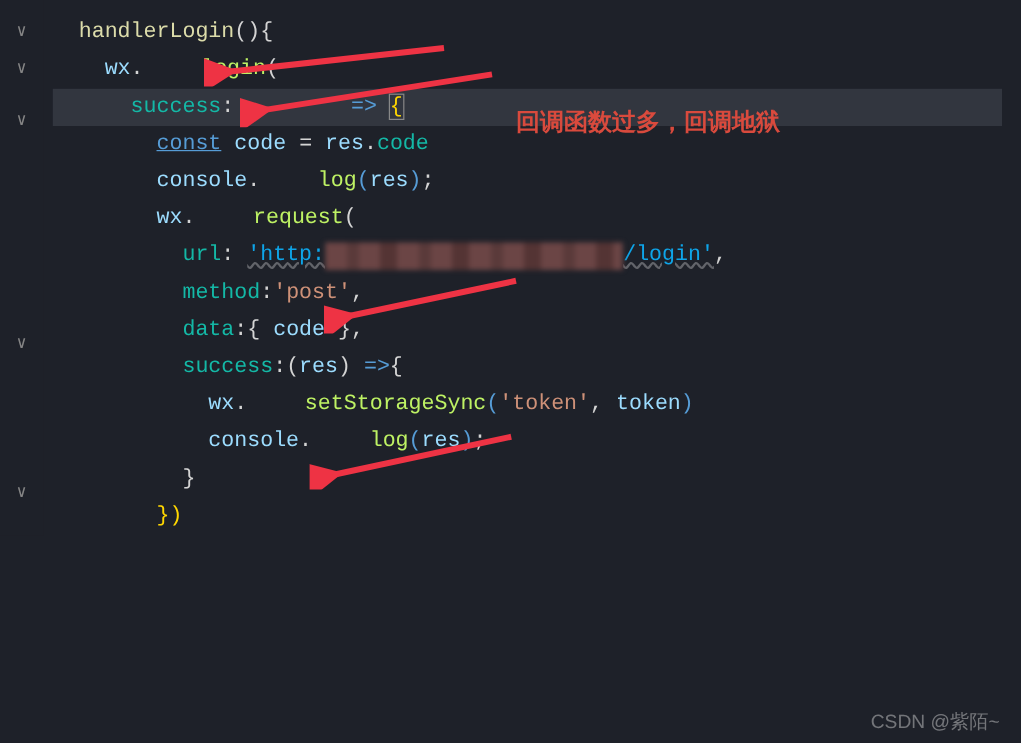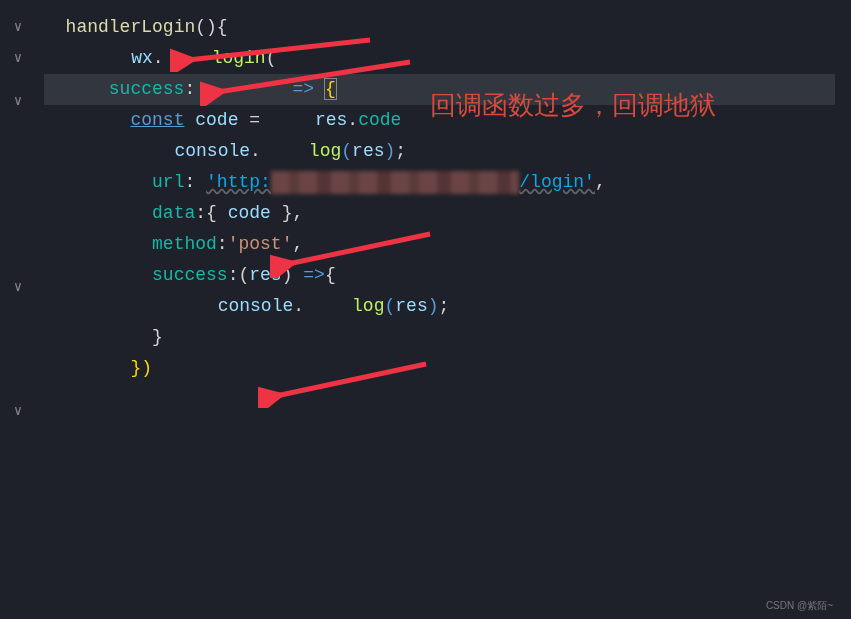--- a/index.html
+++ b/index.html
@@ -13,41 +13,41 @@
       position: relative;
     }
     .editor { display: flex; }
     .gutter { width: 36px; background: #1e2129; padding-top: 12px; }
     .fold { height: 31px; color: #858585; text-align: center; cursor: pointer; user-select: none; font-size: 14px; line-height: 31px; }
     .code-area { flex: 1; padding: 12px 16px 0 8px; position: relative; }
     .line { height: 31px; line-height: 31px; white-space: pre; color: #d4d4d4; position: relative; }
     .hl { background: rgba(90,95,105,0.35); }
     
     .fn { color: #dcdcaa; }
-    .obj { color: #9cdcfe; margin-left: 44px; }
+    .obj { color: #9cdcfe; }
     .method { color: #bef264; margin-left: 48px; }
     .prop { color: #14b8a6; text-align: center; }
     .comment { color: #6a9955; }
     .keyword { color: #569cd6; text-decoration: underline; }
     .var { color: #9cdcfe; }
     .punc { color: #d4d4d4; }
     .paren-hl { color: #569cd6; }
     .string { color: #ce9178; }
     .url { color: #0ea5e9; text-decoration: underline wavy rgba(255,255,255,0.3); }
     .arrow { color: #569cd6; }
     .bracket { color: #ffd700; }
     .bracket-sel { outline: 1px solid #888; }
     
-    .anno-text { position: absolute; color: #d94a3d; font-size: 26px; font-weight: 400; pointer-events: none; z-index: 15; }
+    .anno-text { position: absolute; color: #d94a3d; font-size: 20px; font-weight: 700; pointer-events: none; z-index: 15; }
     .arrow-svg { position: absolute; pointer-events: none; z-index: 14; }
     
     .blur-box { display: inline-block; position: relative; color: transparent; }
     .blur-box::before { content: ''; position: absolute; top: 4px; left: 0; right: 0; bottom: 4px; background: repeating-linear-gradient(90deg, #6b4545 0 18px, #5a3a3a 18px 28px, #6b4545 28px 46px, #543434 46px 60px); filter: blur(2px); }
     
-    .watermark { position: absolute; right: 18px; bottom: 6px; color: rgba(220,220,220,0.45); font-size: 10px; font-family: sans-serif; }
+    .watermark { position: absolute; right: 18px; bottom: 6px; color: rgba(220,220,220,0.45); font-size: 16px; font-family: sans-serif; }
   </style>
 </head>
 <body>
 
 <div class="editor">
   <div class="gutter">
     <div class="fold">∨</div>
     <div class="fold">∨</div>
     <div class="fold" style="height:12px"></div>
     <div class="fold">∨</div>
@@ -69,30 +69,32 @@
     <div class="line">    <span class="obj">wx</span><span class="punc">.</span><span class="method">login</span><span class="punc">(</span></div>
 
     <div class="line hl">      <span class="prop">success</span><span class="punc">: </span>        <span class="arrow">=&gt;</span> <span class="bracket bracket-sel">{</span></div>
 
 
     <div class="line">        <span class="keyword">const</span> <span class="var">code</span> <span class="punc">=</span> <span class="obj">res</span><span class="punc">.</span><span class="prop">code</span></div>
 
     <div class="line">        <span class="obj">console</span><span class="punc">.</span><span class="method">log</span><span class="paren-hl">(</span><span class="var">res</span><span class="paren-hl">)</span><span class="punc">;</span></div>
 
 
+    <div class="line">        <span class="obj">wx</span><span class="punc">.</span><span class="method">request</span><span class="punc">(</span></div>
 
     <div class="line">          <span class="prop">url</span><span class="punc">: </span><span class="url">'http:</span><span class="blur-box"><span>                       </span></span><span class="url">/login'</span><span class="punc">,</span></div>
 
+    <div class="line">          <span class="prop">method</span><span class="punc">:</span><span class="string">'post'</span><span class="punc">,</span></div>
+
     <div class="line">          <span class="prop">data</span><span class="punc">:{ </span><span class="var">code</span><span class="punc"> },</span></div>
-
-    <div class="line">          <span class="prop">method</span><span class="punc">:</span><span class="string">'post'</span><span class="punc">,</span></div>
 
     <div class="line">          <span class="prop">success</span><span class="punc">:(</span><span class="var">res</span><span class="punc">) </span><span class="arrow">=&gt;</span><span class="punc">{</span></div>
 
 
+    <div class="line">            <span class="obj">wx</span><span class="punc">.</span><span class="method">setStorageSync</span><span class="paren-hl">(</span><span class="string">'token'</span><span class="punc">, </span><span class="var">token</span><span class="paren-hl">)</span></div>
 
     <div class="line">            <span class="obj">console</span><span class="punc">.</span><span class="method">log</span><span class="paren-hl">(</span><span class="var">res</span><span class="paren-hl">)</span><span class="punc">;</span></div>
 
     <div class="line">          <span class="punc">}</span></div>
 
     <div class="line">        <span class="bracket">})</span></div>
 
   </div>
 </div>
 

